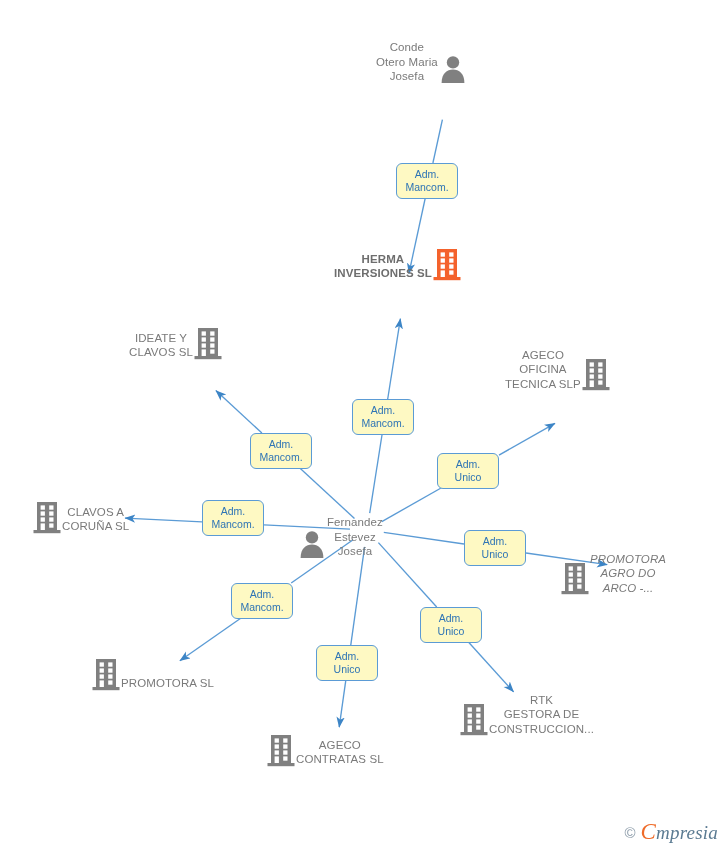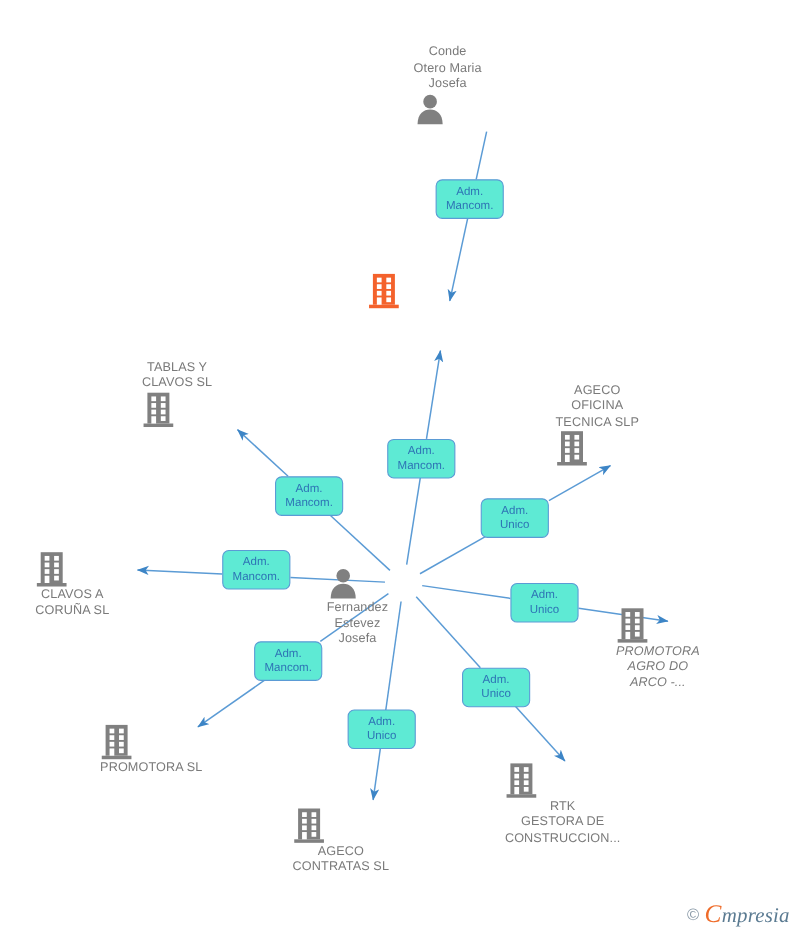--- a/index.html
+++ b/index.html
@@ -3,30 +3,30 @@
 <meta charset="utf-8">
 <style>
   html,body{margin:0;padding:0;}
   body{
     width:728px;height:850px;background:#ffffff;position:relative;overflow:hidden;
     font-family:"Liberation Sans","DejaVu Sans",sans-serif;
   }
   #canvas{position:absolute;inset:0;width:728px;height:850px;}
   svg.edges{position:absolute;left:0;top:0;width:728px;height:850px;pointer-events:none;}
 
-  .node{position:absolute;display:flex;flex-direction:column;align-items:flex-start;}
+  .node{position:absolute;display:flex;flex-direction:row;align-items:flex-end;}
   .node .cap{
     color:#7a7a7a;font-size:11.5px;line-height:14.5px;text-align:center;
     white-space:pre-line;letter-spacing:.1px;
   }
   .node.company.highlight .cap{color:#6e6e6e;font-weight:bold;font-size:11.5px;}
   .ico{display:block;}
 
   .edge-label{
-    position:absolute;background:#5eead4;border:1.4px solid #5b9bd5;border-radius:6px;
+    position:absolute;background:#fef9c3;border:1.4px solid #5b9bd5;border-radius:6px;
     color:#2e74b5;font-size:10.5px;line-height:13px;text-align:center;
     padding:4px 7px;white-space:pre-line;box-sizing:border-box;
     box-shadow:0 0 0 0 rgba(0,0,0,0);
   }
 
   #watermark{
     position:absolute;right:10px;bottom:8px;display:flex;align-items:center;gap:5px;
   }
   #watermark .cmark{color:#8a9aa8;font-size:15px;line-height:15px;}
   #watermark .brand{
@@ -73,20 +73,22 @@
 Otero Maria
 Josefa</div>
         <div>
           <svg class="ico" width="30" height="30" viewBox="0 0 30 30" aria-hidden="true">
             <circle cx="15" cy="8.4" r="6.2" fill="#808080"></circle>
             <path d="M3.6 29 C3.6 19.6 9 15.6 15 15.6 C21 15.6 26.4 19.6 26.4 29 Z" fill="#808080"></path>
           </svg>
         </div>
       </div>
       <div class="node company highlight" style="left: 334px; top: 247.5px; width: 140px;">
+        <div class="cap">HERMA
+INVERSIONES SL</div>
         <div>
           <svg class="ico" width="30" height="33" viewBox="0 0 30 33" aria-hidden="true">
             <rect x="5" y="1" width="20" height="28" fill="#f4622c"></rect>
             <rect x="1.5" y="29" width="27" height="3.2" fill="#f4622c"></rect>
             <rect x="8.6" y="4.4" width="4.3" height="4.3" fill="#fff"></rect>
             <rect x="17.2" y="4.4" width="4.3" height="4.3" fill="#fff"></rect>
             <rect x="8.6" y="10.4" width="4.3" height="4.3" fill="#fff"></rect>
             <rect x="17.2" y="10.4" width="4.3" height="4.3" fill="#fff"></rect>
             <rect x="8.6" y="16.4" width="4.3" height="4.3" fill="#fff"></rect>
             <rect x="17.2" y="16.4" width="4.3" height="4.3" fill="#fff"></rect>
@@ -100,21 +102,21 @@
           <svg class="ico" width="30" height="30" viewBox="0 0 30 30" aria-hidden="true">
             <circle cx="15" cy="8.4" r="6.2" fill="#808080"></circle>
             <path d="M3.6 29 C3.6 19.6 9 15.6 15 15.6 C21 15.6 26.4 19.6 26.4 29 Z" fill="#808080"></path>
           </svg>
         </div>
         <div class="cap">Fernandez
 Estevez
 Josefa</div>
       </div>
       <div class="node company" style="left: 129px; top: 326.5px; width: 140px;">
-        <div class="cap">TABLAS Y
+        <div class="cap">IDEATE Y
 CLAVOS SL</div>
         <div>
           <svg class="ico" width="30" height="33" viewBox="0 0 30 33" aria-hidden="true">
             <rect x="5" y="1" width="20" height="28" fill="#808080"></rect>
             <rect x="1.5" y="29" width="27" height="3.2" fill="#808080"></rect>
             <rect x="8.6" y="4.4" width="4.3" height="4.3" fill="#fff"></rect>
             <rect x="17.2" y="4.4" width="4.3" height="4.3" fill="#fff"></rect>
             <rect x="8.6" y="10.4" width="4.3" height="4.3" fill="#fff"></rect>
             <rect x="17.2" y="10.4" width="4.3" height="4.3" fill="#fff"></rect>
             <rect x="8.6" y="16.4" width="4.3" height="4.3" fill="#fff"></rect>

